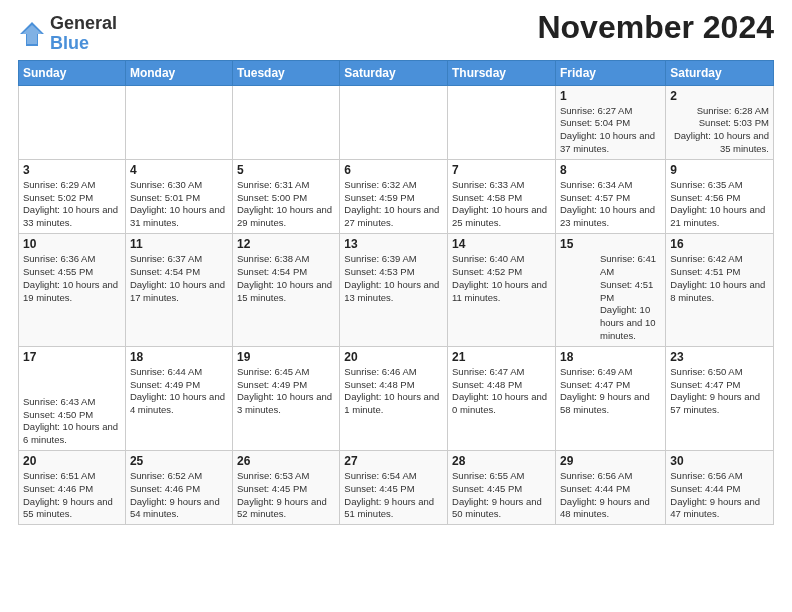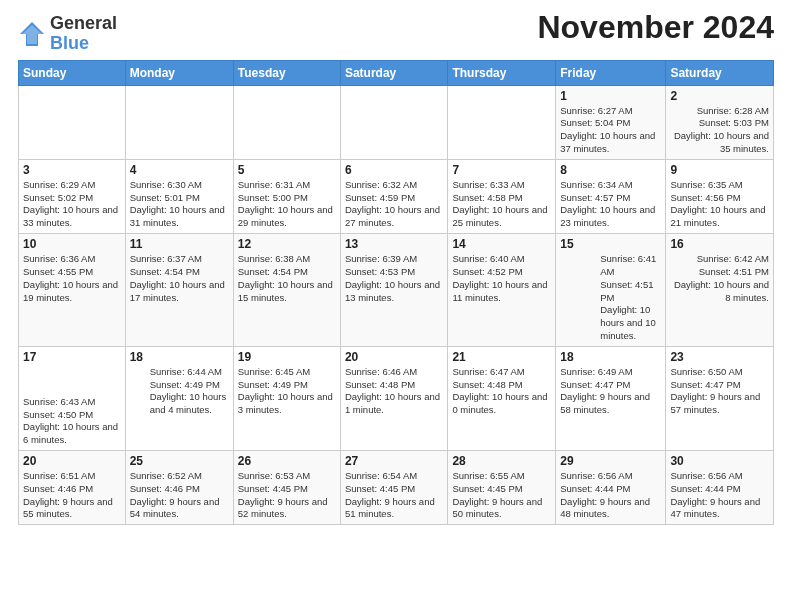--- a/index.html
+++ b/index.html
@@ -234,35 +234,35 @@
 Daylight: 10 hours and 11 minutes.</div>
           </td>
           <td>
             <span class="day-num">15</span>
             <div class="day-info" style="white-space: pre-line; margin-left: 40px;">Sunrise: 6:41 AM
 Sunset: 4:51 PM
 Daylight: 10 hours and 10 minutes.</div>
           </td>
           <td>
             <span class="day-num">16</span>
-            <div class="day-info" style="white-space: pre-line; text-align: right;">Sunrise: 6:42 AM
+            <div class="day-info" style="white-space: pre-line;">Sunrise: 6:42 AM
 Sunset: 4:51 PM
 Daylight: 10 hours and 8 minutes.</div>
           </td>
         </tr>
         <tr>
           <td>
             <span class="day-num">17</span>
             <div class="day-info" style="white-space: pre-line; margin-top: 32px;">Sunrise: 6:43 AM
 Sunset: 4:50 PM
 Daylight: 10 hours and 6 minutes.</div>
           </td>
           <td>
             <span class="day-num">18</span>
-            <div class="day-info" style="white-space: pre-line; margin-left: 20px;">Sunrise: 6:44 AM
+            <div class="day-info" style="white-space: pre-line;">Sunrise: 6:44 AM
 Sunset: 4:49 PM
 Daylight: 10 hours and 4 minutes.</div>
           </td>
           <td>
             <span class="day-num">19</span>
             <div class="day-info" style="white-space: pre-line;">Sunrise: 6:45 AM
 Sunset: 4:49 PM
 Daylight: 10 hours and 3 minutes.</div>
           </td>
           <td>

